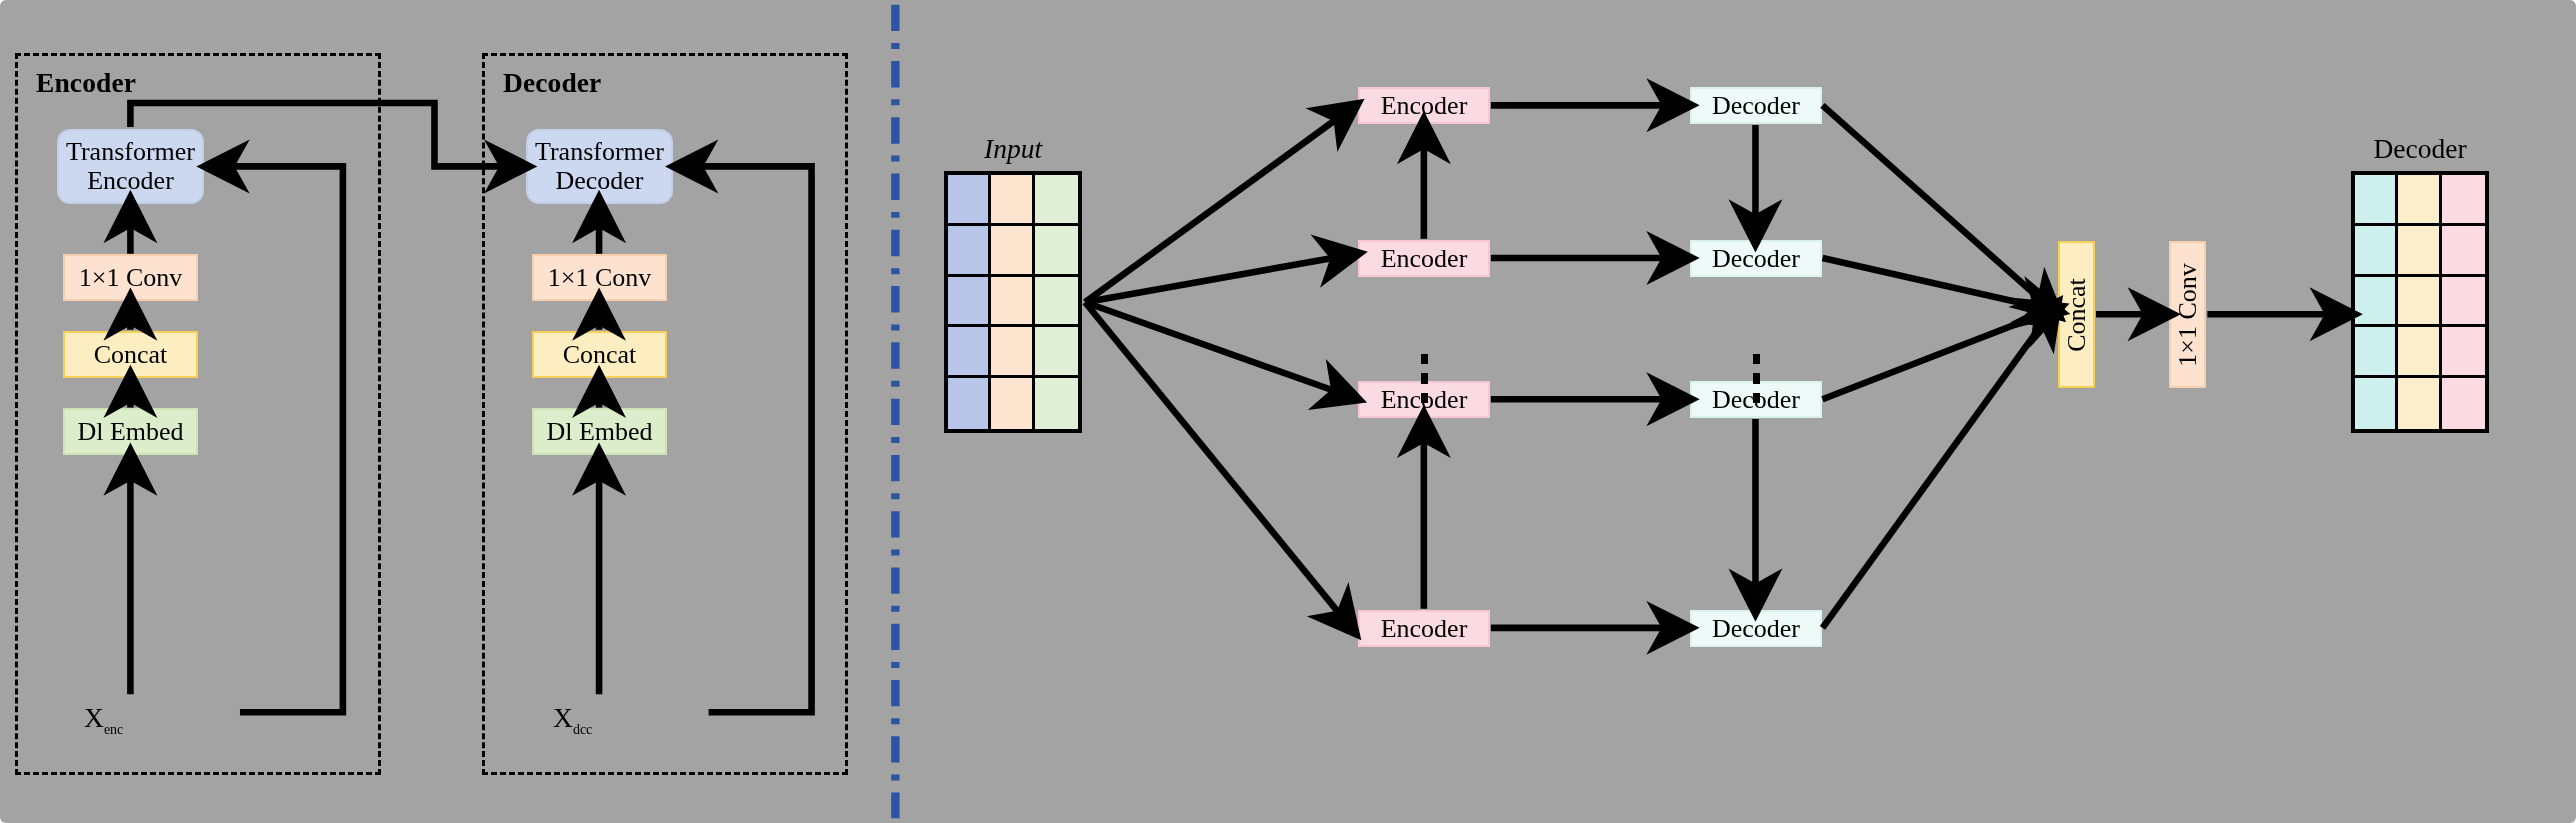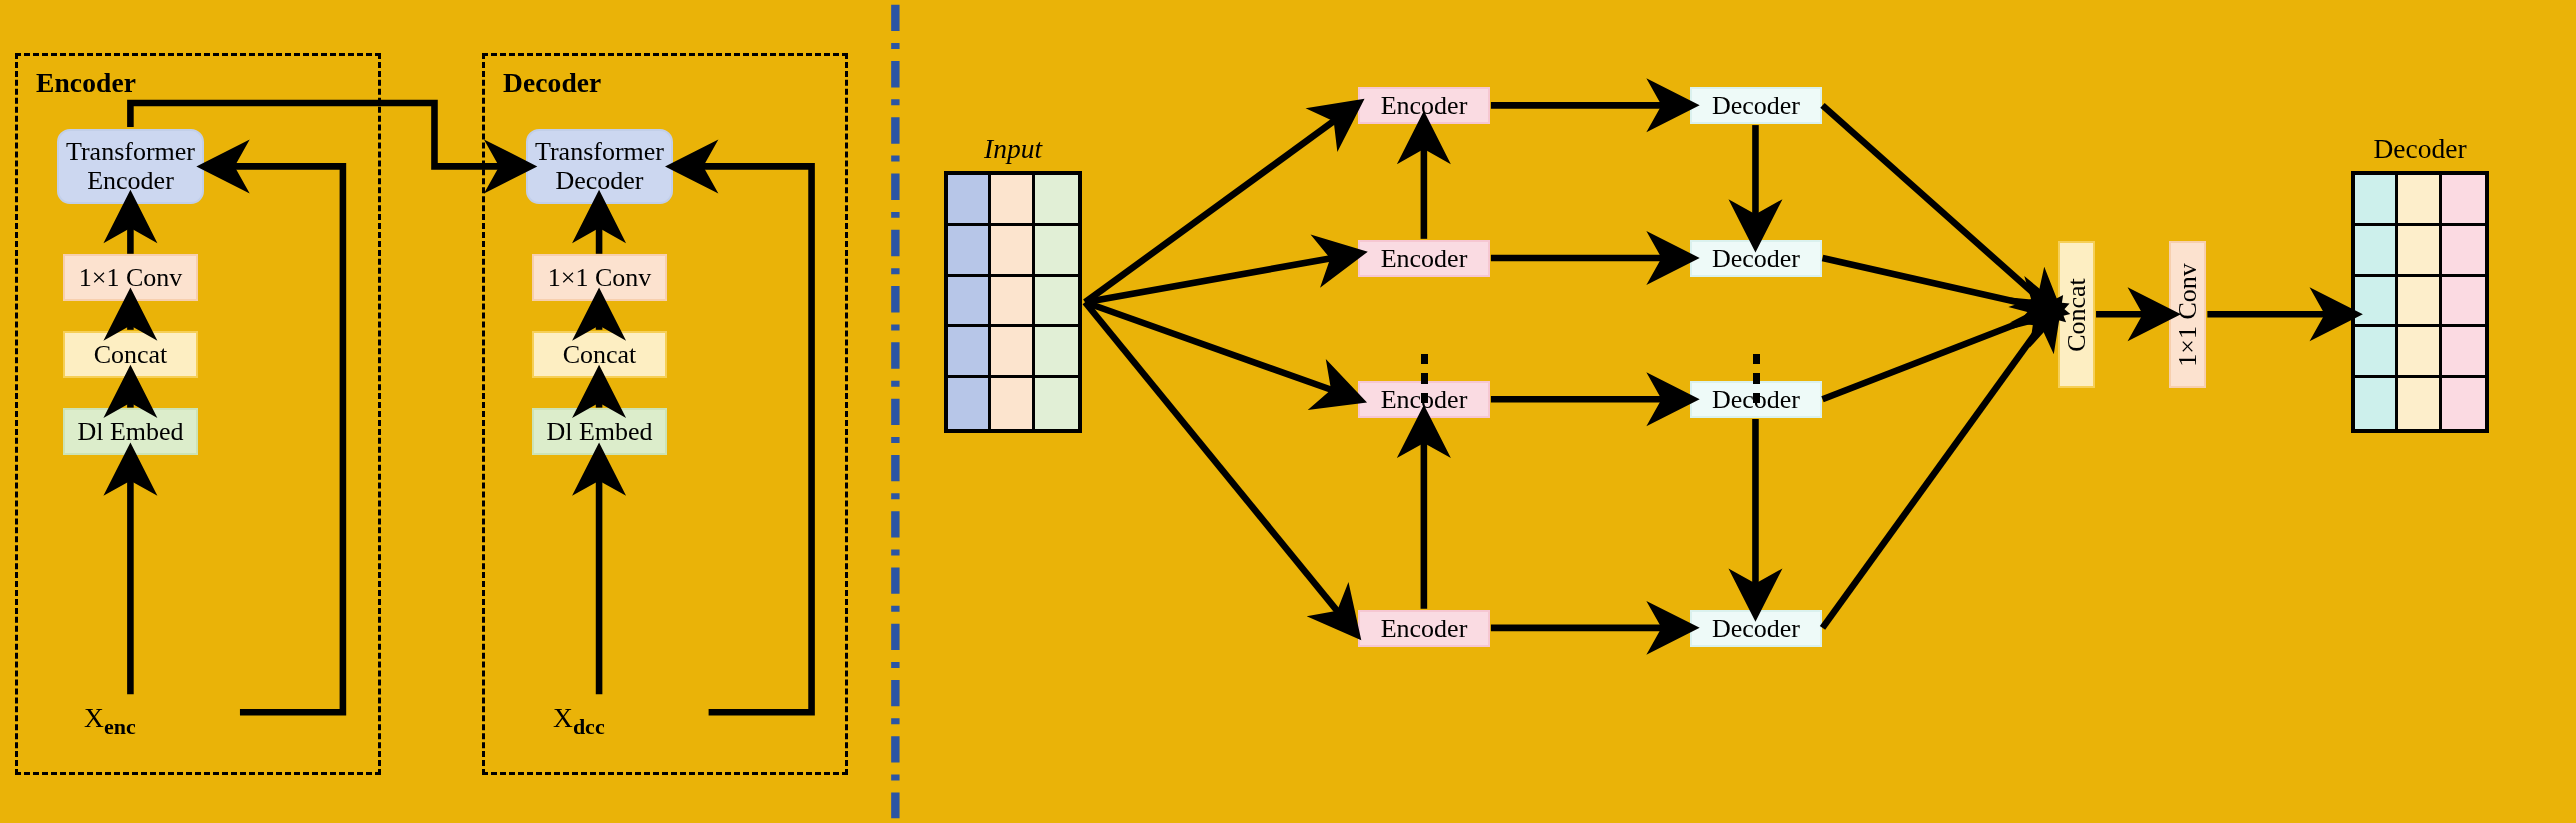--- a/index.html
+++ b/index.html
@@ -1,31 +1,31 @@
 <!DOCTYPE html>
 <html style="font-size:9.6px"><head>
 <meta charset="utf-8">
 <style>
   html,body{margin:0;padding:0;background:#ffffff;}
   body{font-family:"Liberation Serif", serif;}
-  #stage{position:relative;width:2576px;height:823px;background:#eab308;overflow:hidden;}
+  #stage{position:relative;width:2576px;height:823px;background:#a3a3a3;overflow:hidden;border-radius:6px;}
   .abs{position:absolute;}
   
   .dashpanel{border:3.6px dashed #000;box-sizing:border-box;background:transparent;}
   .panel-title{font-weight:bold;font-size:27.5px;color:#000;letter-spacing:0.1px;white-space:nowrap;}
   
   .blk{box-sizing:border-box;display:flex;align-items:center;justify-content:center;
        text-align:center;color:#000;white-space:nowrap;}
   .blk-tf{background:#ccd7f0;border:2.4px solid #c2cfe9;border-radius:13px;
           font-size:26px;line-height:1.08;}
   .blk-conv{background:#fce2cf;border:2.4px solid #f7cfae;font-size:26px;}
   .blk-concat{background:#fdeec2;border:2.4px solid #f6cf56;font-size:26px;}
   .blk-embed{background:#dcedcb;border:2.4px solid #cde3b6;font-size:26px;}
   .xlabel{font-size:27.5px;color:#000;white-space:nowrap;}
-  .xlabel sub{font-size:22px;font-weight:bold;}
+  .xlabel sub{font-size:14px;}
   
   .enc-box{background:#fadbe2;border:2.4px solid #f6c7d2;box-sizing:border-box;
            display:flex;align-items:center;justify-content:center;font-size:26px;color:#000;}
   .dec-box{background:#eefaf8;border:2.4px solid #dbf1ee;box-sizing:border-box;
            display:flex;align-items:center;justify-content:center;font-size:26px;color:#000;}
   .vbar{box-sizing:border-box;display:flex;align-items:center;justify-content:center;}
   .vbar span{transform:rotate(-90deg);white-space:nowrap;font-size:26px;color:#000;}
   .vbar-concat{background:#fdeec2;border:2.4px solid #f6cf56;}
   .vbar-conv{background:#fce2cf;border:2.4px solid #f7cfae;}
   

